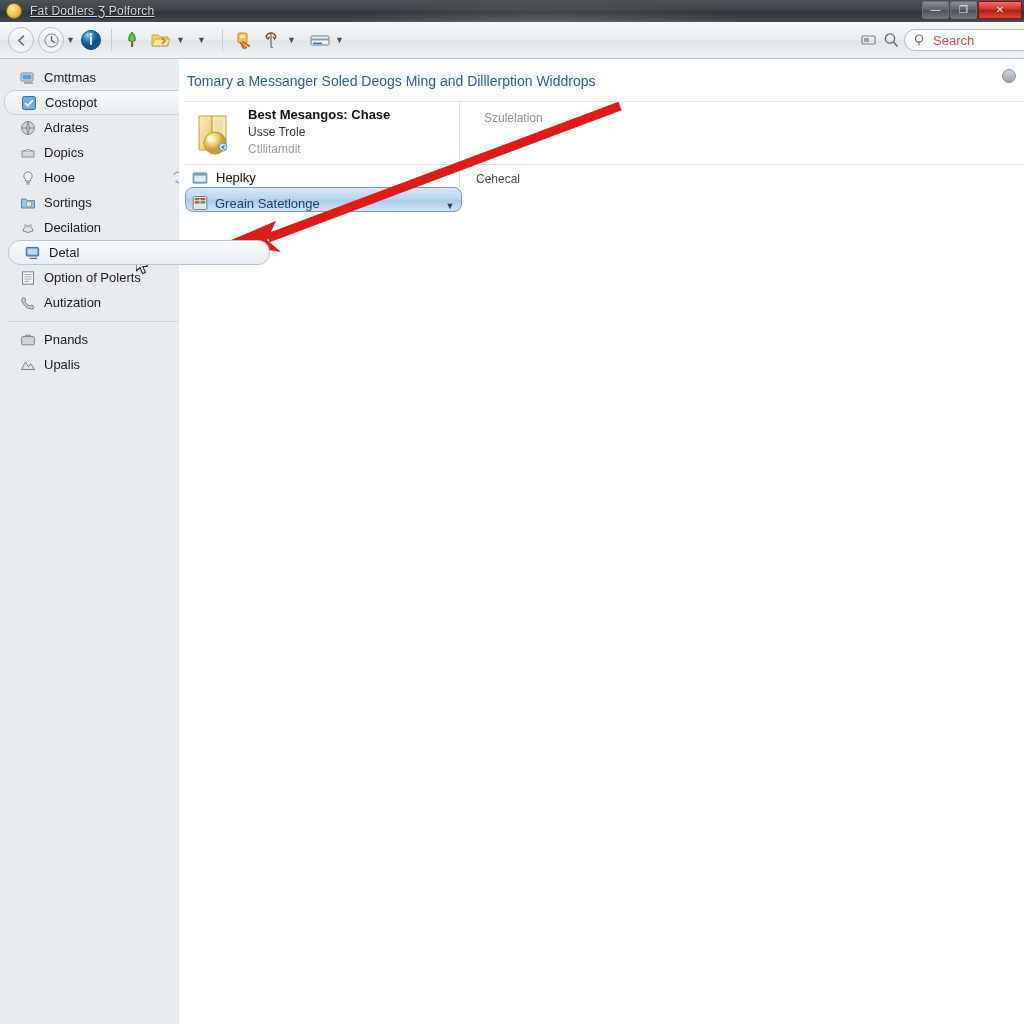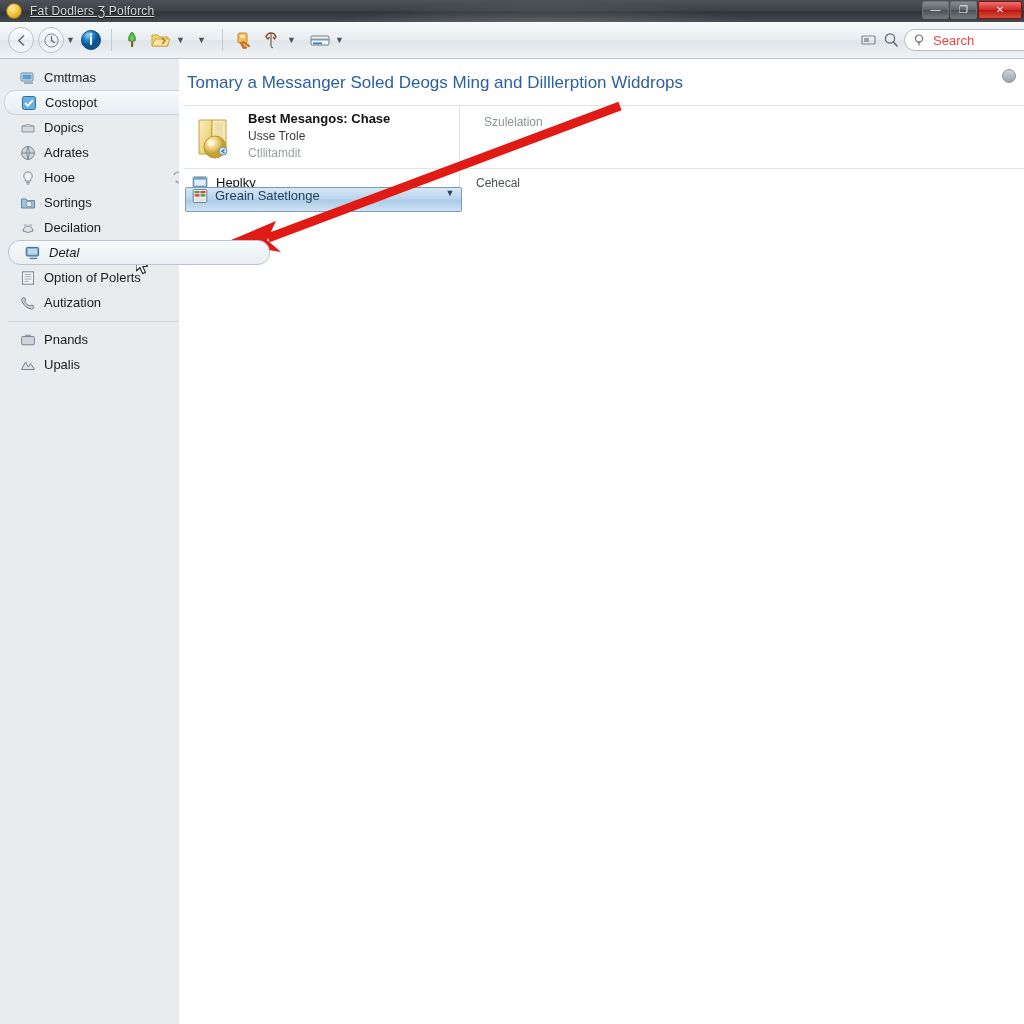--- a/index.html
+++ b/index.html
@@ -95,30 +95,30 @@
   }
   .side-item .s-ico { width: 16px; height: 16px; margin-right: 8px; flex: 0 0 auto; }
   .side-item.selected {
     background: linear-gradient(to bottom, #f7fafc 0%, #e6edf3 100%);
     border: 1px solid #c6d3dd; border-radius: 11px;
     height: 25px;
   }
   .side-item.highlight {
     position: absolute; left: 4px; width: 262px; z-index: 5;
     background: linear-gradient(to bottom, #f8fafc 0%, #e9eff4 100%);
-    border: 1px solid #b9c6d1; border-radius: 12px; font-style: italic;
+    border: 1px solid #b9c6d1; border-radius: 12px;
   }
   .side-sep { height: 1px; background: #cdd5da; margin: 6px 8px 5px 8px; }
   .side-right { position: absolute; right: 8px; display: flex; align-items: center; gap: 5px; }
   .tri { color: #8795a0; font-size: 9px; }
 
   
   #content { position: absolute; left: 179px; top: 59px; width: 845px; height: 965px; background: #fff; }
   #content-header {
-    font-size: 17px; color: #2b5f9e; padding: 14px 16px 0 8px; white-space: nowrap;
+    font-size: 14px; color: #2b5f9e; padding: 14px 16px 0 8px; white-space: nowrap;
   }
   #corner-icon {
     position: absolute; right: 8px; top: 10px; width: 14px; height: 14px; border-radius: 50%;
     background: linear-gradient(to bottom,#cfd6db,#9aa4ac); border: 1px solid #8b959d;
   }
   .row {
     position: relative; margin-left: 5px; border-top: 1px solid #dfe3e6;
     display: flex;
   }
   #row-main { height: 63px; }
@@ -129,23 +129,23 @@
   #main-sub1 { font-size: 12px; color: #3a3a3a; margin-top: 3px; }
   #main-sub2 { font-size: 12px; color: #9aa0a4; margin-top: 3px; }
   .col-right-text { font-size: 12px; color: #8c9297; }
   .col-right-text.dark { color: #4a4f53; }
   #row-secondary .sec-ico { width: 16px; height: 16px; margin: 0 8px 0 8px; }
   #row-secondary .sec-label { font-size: 13px; color: #111; }
 
   
   #dropdown {
     position: absolute; left: 185px; top: 187px; width: 277px; height: 25px;
-    border: 1px solid #7c9bb8; border-radius: 2px;
+    border: 1px solid #7c9bb8; border-radius: 8px;
     background: linear-gradient(to bottom, #d7e6f5 0%, #b9d4ec 48%, #a9cae7 52%, #cfe3f4 100%);
-    display: flex; align-items: flex-start;
+    display: flex; align-items: flex-end;
   }
   #dropdown .dd-ico { width: 16px; height: 16px; margin: 0 7px 0 6px; flex:0 0 auto;}
   #dd-label { font-size: 13px; color: #1e3d5c; flex: 1; }
   #dd-caret { width: 22px; text-align: center; color: #23425f; font-size: 9px; }
 
   
   #arrow-svg { position: absolute; left: 0; top: 0; width: 1024px; height: 1024px; pointer-events: none; }
   #cursor { position: absolute; left: 136px; top: 255px; width: 14px; height: 22px; }
 </style>
 </head>
@@ -285,35 +285,35 @@
           <rect x="1.5" y="1.5" width="13" height="13" rx="2" fill="#6ab0e0" stroke="#2d6e9e" stroke-width="1"></rect>
           <path d="M4.5 8.4 l2.3 2.4 l4.6-5.2" fill="none" stroke="#ffffff" stroke-width="1.8" stroke-linecap="round" stroke-linejoin="round"></path>
         </svg>
     </span>
     <span>Costopot</span>
   </div>
 
   <div class="side-item">
     <span class="s-ico">
       <svg width="16" height="16" viewBox="0 0 16 16">
+          <circle cx="8" cy="8" r="6.4" fill="#cfd6db" stroke="#79838a" stroke-width="1"></circle>
+          <path d="M8 1.6 q3 6.4 0 12.8 M8 1.6 q-3 6.4 0 12.8 M1.8 8 h12.4" fill="none" stroke="#79838a" stroke-width=".9"></path>
+        </svg>
+    </span>
+    <span>Adrates</span>
+  </div>
+
+  <div class="side-item">
+    <span class="s-ico">
+      <svg width="16" height="16" viewBox="0 0 16 16">
           <path d="M2 6 h12 v6 H2 Z" fill="#d5dade" stroke="#8b949b" stroke-width="1"></path>
           <path d="M3 6 q5-3 10 0" fill="#e9edf0" stroke="#8b949b" stroke-width="1"></path>
         </svg>
     </span>
     <span>Dopics</span>
-  </div>
-
-  <div class="side-item">
-    <span class="s-ico">
-      <svg width="16" height="16" viewBox="0 0 16 16">
-          <circle cx="8" cy="8" r="6.4" fill="#cfd6db" stroke="#79838a" stroke-width="1"></circle>
-          <path d="M8 1.6 q3 6.4 0 12.8 M8 1.6 q-3 6.4 0 12.8 M1.8 8 h12.4" fill="none" stroke="#79838a" stroke-width=".9"></path>
-        </svg>
-    </span>
-    <span>Adrates</span>
   </div>
 
   <div class="side-item">
     <span class="s-ico">
       <svg width="16" height="16" viewBox="0 0 16 16">
           <path d="M8 1.8 a4.2 4.2 0 0 1 2.6 7.5 v1.7 h-5.2 v-1.7 A4.2 4.2 0 0 1 8 1.8 Z" fill="#f2f5f7" stroke="#7b858c" stroke-width="1"></path>
           <path d="M6.2 12.4 h3.6 M6.6 14 h2.8" stroke="#7b858c" stroke-width="1"></path>
         </svg>
     </span>
     <span>Hooe</span>
@@ -441,21 +441,21 @@
         <div id="main-sub1">Usse Trole</div>
         <div id="main-sub2">Ctllitamdit</div>
       </div>
     </div>
     <div class="col-right">
       <span class="col-right-text">Szulelation</span>
     </div>
   </div>
 
   <div class="row" id="row-secondary">
-    <div class="col-left" style="align-items:center;padding-top:0;">
+    <div class="col-left" style="align-items:flex-start;padding-top:0;">
       <span class="sec-ico">
         <svg width="16" height="16" viewBox="0 0 16 16">
             <rect x="1.2" y="3" width="13.6" height="10" rx="1" fill="#a8c6de" stroke="#4f7da1" stroke-width="1"></rect>
             <rect x="2.6" y="5.6" width="10.8" height="5.6" fill="#e2edf5"></rect>
             <rect x="2.6" y="3.8" width="10.8" height="1.6" fill="#6d9cbf"></rect>
           </svg>
       </span>
       <span class="sec-label">Heplky</span>
     </div>
     <div class="col-right" style="padding-top:0;padding-left:16px;">

